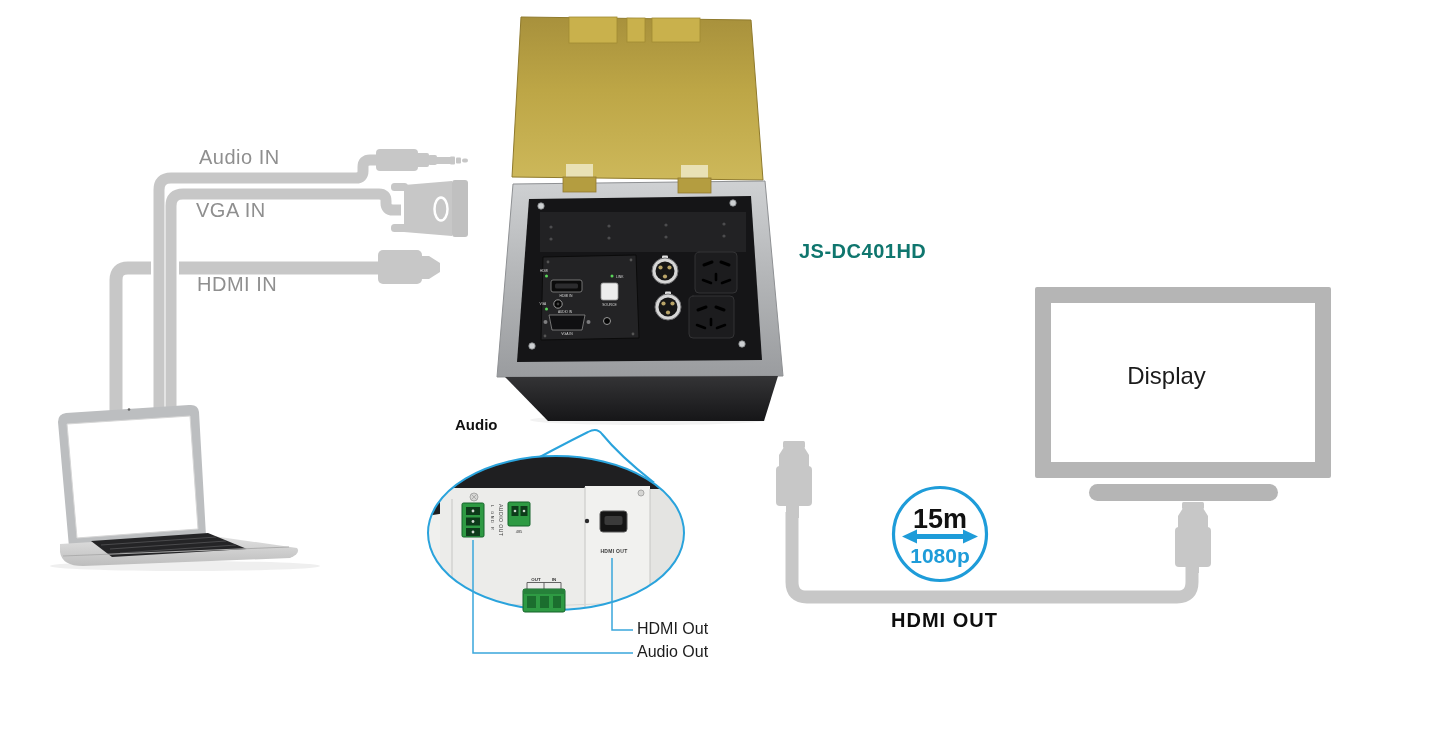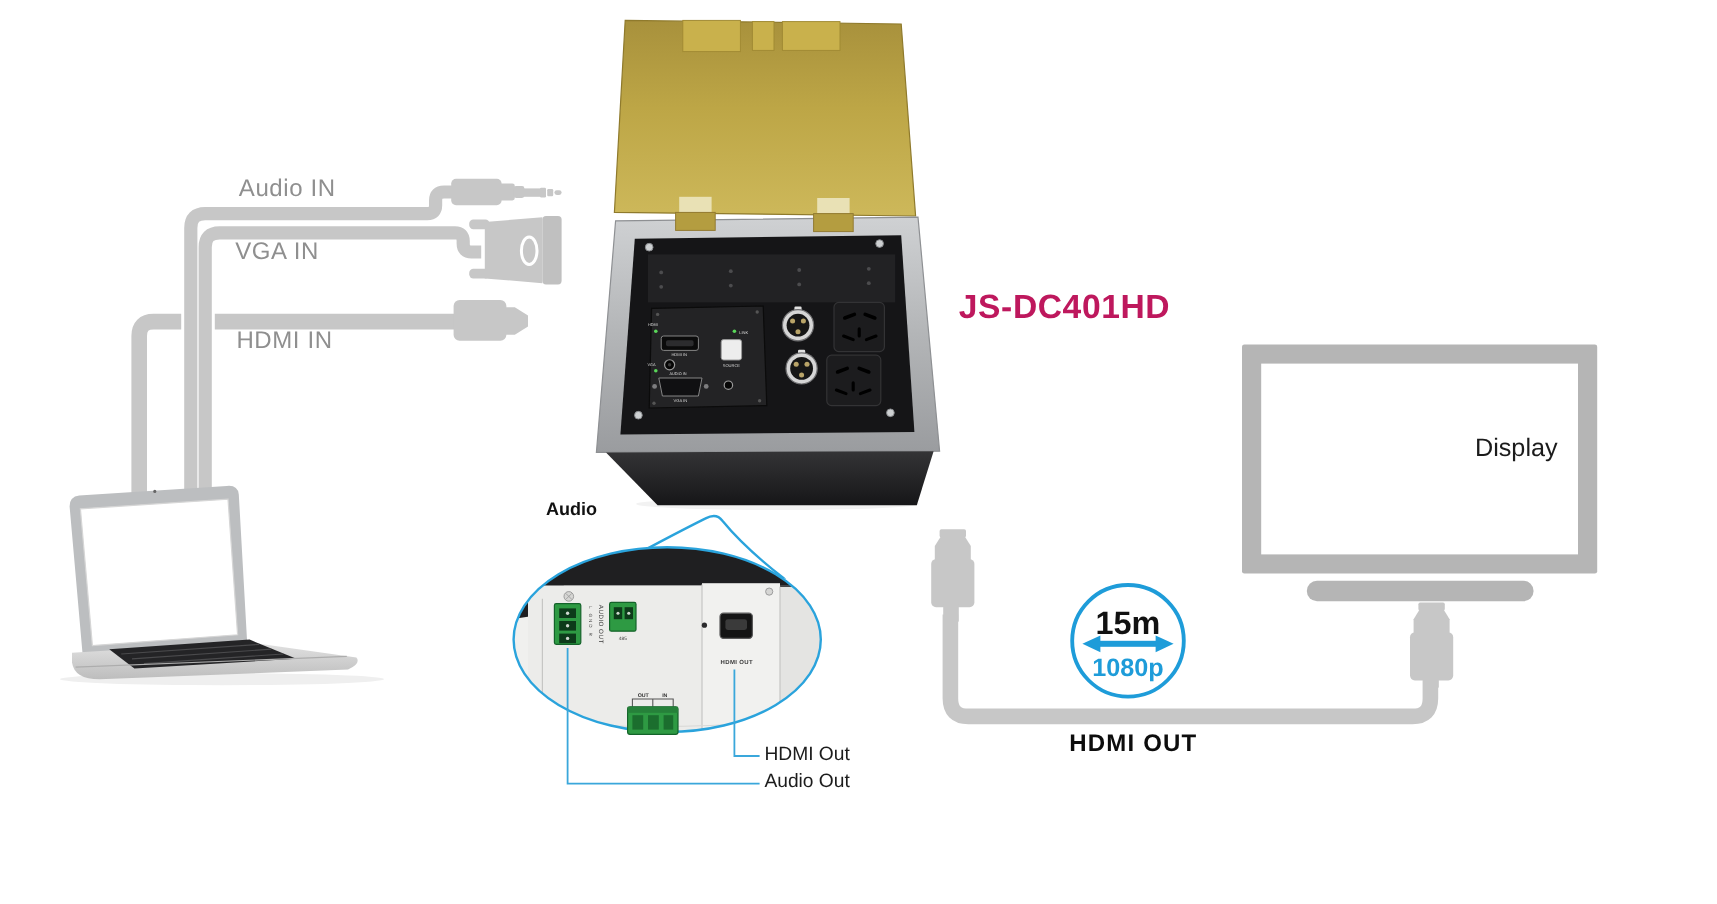--- a/index.html
+++ b/index.html
@@ -1,25 +1,25 @@
 <!DOCTYPE html>
 <html><head>
 <meta charset="utf-8">
 <style>
   html,body{margin:0;padding:0;background:#fff;}
   #stage{position:relative;width:1431px;height:753px;background:#fff;overflow:hidden;
          font-family:"Liberation Sans",sans-serif;}
   #scene{position:absolute;left:0;top:0;font-family:"Liberation Sans",sans-serif;}
   .lbl{position:absolute;white-space:nowrap;}
   .cable-lbl{font-size:20px;color:#8f8f8f;letter-spacing:.5px;}
-  .model{left:799px;top:240px;font-size:28px;font-weight:700;color:#be185d;letter-spacing:.5px;}
+  .model{left:799px;top:240px;font-size:20px;font-weight:700;color:#0f766e;letter-spacing:.5px;}
   .bottom-title{left:455px;top:416px;font-size:15px;font-weight:700;color:#111;}
   .callout-txt{font-size:16px;color:#1c1c1c;}
   .hdmi-out-big{left:891px;top:609px;font-size:20px;font-weight:700;color:#0d0d0d;letter-spacing:1px;}
-  .display-lbl{left:1035px;top:362px;width:263px;text-align:right;font-size:21px;color:#1b1b1b;}
+  .display-lbl{left:1035px;top:362px;width:263px;text-align:center;font-size:24px;color:#1b1b1b;}
 </style>
 </head>
 <body>
 
 <div id="stage">
 
 <svg id="scene" width="1431" height="753" viewBox="0 0 1431 753">
   <defs>
     <linearGradient id="goldGrad" x1="0" y1="0" x2="0" y2="1">
       <stop offset="0" stop-color="#a8913c"></stop>

